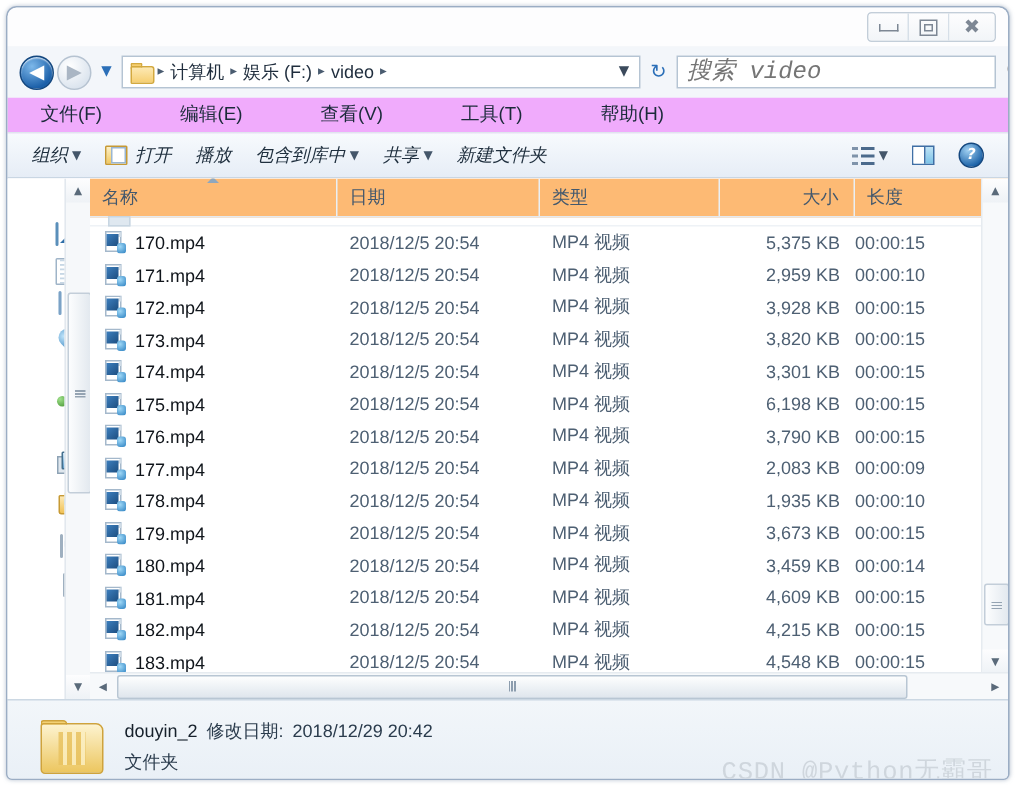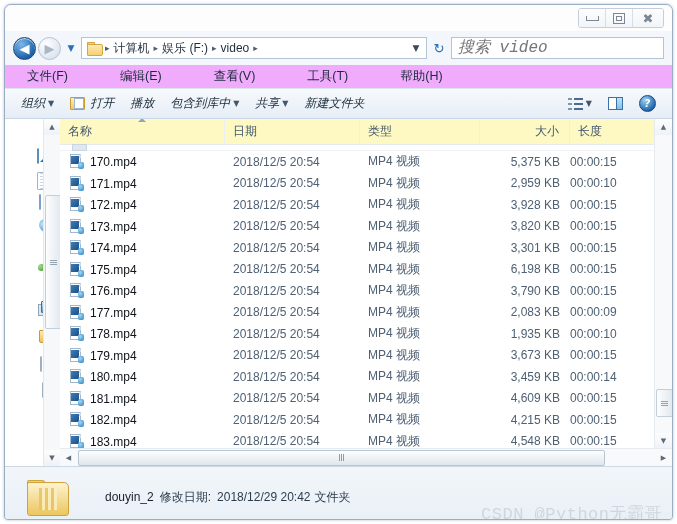--- a/index.html
+++ b/index.html
@@ -232,21 +232,21 @@
     background:linear-gradient(90deg,#fcfdfe,#e3e9ef);
     border:1px solid #c3ced9;border-radius:2px;
     display:flex;align-items:center;justify-content:center;
   }
   .grip{width:7px;height:5px;background:repeating-linear-gradient(#94a3b2 0 1px,transparent 1px 2px);}
 
   
   #listpane{flex:1;position:relative;background:#fff;overflow:hidden;}
   #colheader{
     display:flex;height:25px;align-items:flex-start;
-    background:#fef9c3;border-bottom:1px solid #e5eaf0;
+    background:#fdba74;border-bottom:1px solid #e5eaf0;
     position:relative;
   }
   .col{
     font-size:12px;color:#43586d;padding-left:8px;box-sizing:border-box;
     border-right:1px solid #eaeff4;height:25px;line-height:25px;position:relative;
   }
   .col.name{width:165px;}
   .col.date{width:135px;}
   .col.type{width:120px;}
   .col.size{width:90px;text-align:right;padding-right:10px;padding-left:0;}
@@ -332,21 +332,21 @@
   }
   .bigfolder .tab{
     position:absolute;left:0;top:0;width:16px;height:5px;
     background:#f3d276;border:1px solid #cfa33c;border-bottom:none;border-radius:2px 3px 0 0;
   }
   .bigfolder .lines{
     position:absolute;left:12px;top:8px;width:18px;height:22px;
     background:repeating-linear-gradient(90deg,#e8c260 0 3px,#fbeec0 3px 6px);
     opacity:.85;
   }
-  .statustext{display:flex;flex-direction:row;gap:4px;margin-left:22px;}
+  .statustext{display:flex;flex-direction:column;gap:4px;}
   .line1{display:flex;align-items:baseline;gap:6px;font-size:12px;color:#16202b;}
   .line1 .lbl{color:#2b3c4d;}
   .line2{font-size:12px;color:#2b3c4d;}
   #watermark{
     position:absolute;right:10px;bottom:3px;
     font-size:17px;color:#cfd6dd;letter-spacing:.5px;
     font-family:Liberation Mono, monospace;
     white-space:nowrap;
   }
 </style>

